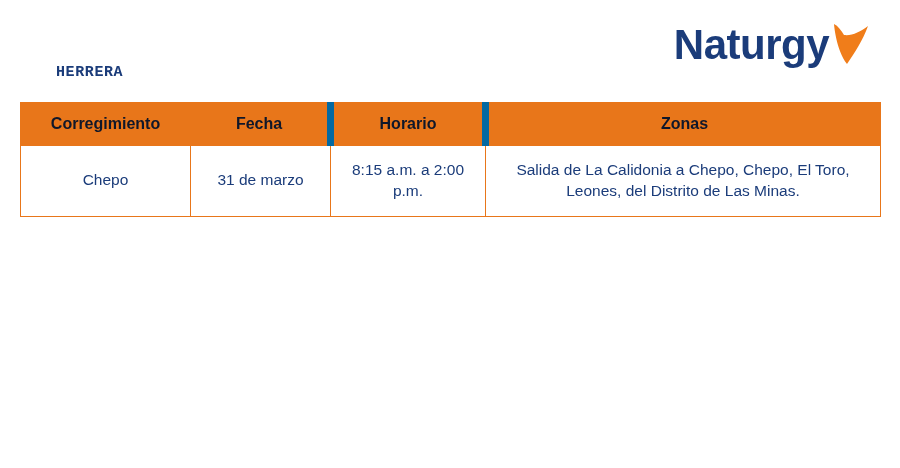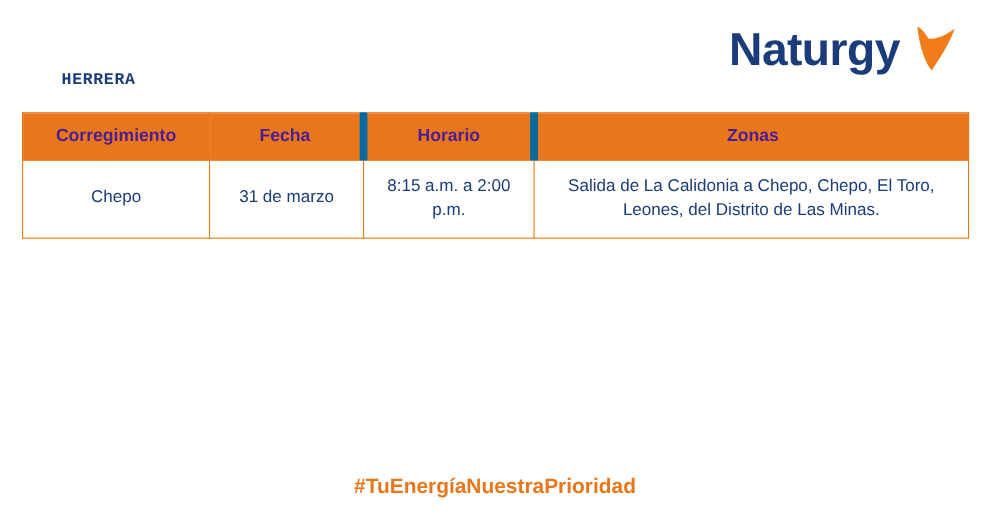--- a/index.html
+++ b/index.html
@@ -20,21 +20,21 @@
     height: 468px;
     box-sizing: border-box;
   }
   
   .logo-wrap {
     position: absolute;
     top: 20px;
     right: 28px;
     display: flex;
     align-items: center;
-    gap: 12px;
+    gap: 1px;
   }
   .logo-text {
     font-size: 42px;
     font-weight: bold;
     color: #1b3c7a;
     letter-spacing: -0.5px;
     line-height: 1;
   }
   .logo-mark {
     width: 42px;
@@ -60,21 +60,21 @@
     left: 20px;
     width: 860px;
   }
   table.schedule {
     border-collapse: collapse;
     width: 860px;
     table-layout: fixed;
   }
   table.schedule th {
     background: #e8761a;
-    color: #4c1d95;
+    color: #0f172a;
     font-size: 16px;
     font-weight: bold;
     padding: 12px 2px;
     text-align: center;
     border: 1px solid #e8761a;
   }
   table.schedule th.sep {
     border-left: 1px solid #f3b077;
     border-right: 7px solid #0369a1;
   }
@@ -139,15 +139,14 @@
         <tr>
           <td>Chepo</td>
           <td>31 de marzo</td>
           <td>8:15 a.m. a 2:00 p.m.</td>
           <td>Salida de La Calidonia a Chepo, Chepo, El Toro, Leones, del Distrito de Las Minas.</td>
         </tr>
       </tbody>
     </table>
   </div>
 
-  <div class="hashtag">#TuEnergíaNuestraPrioridad</div>
 
 </div>
 
 </body></html>

